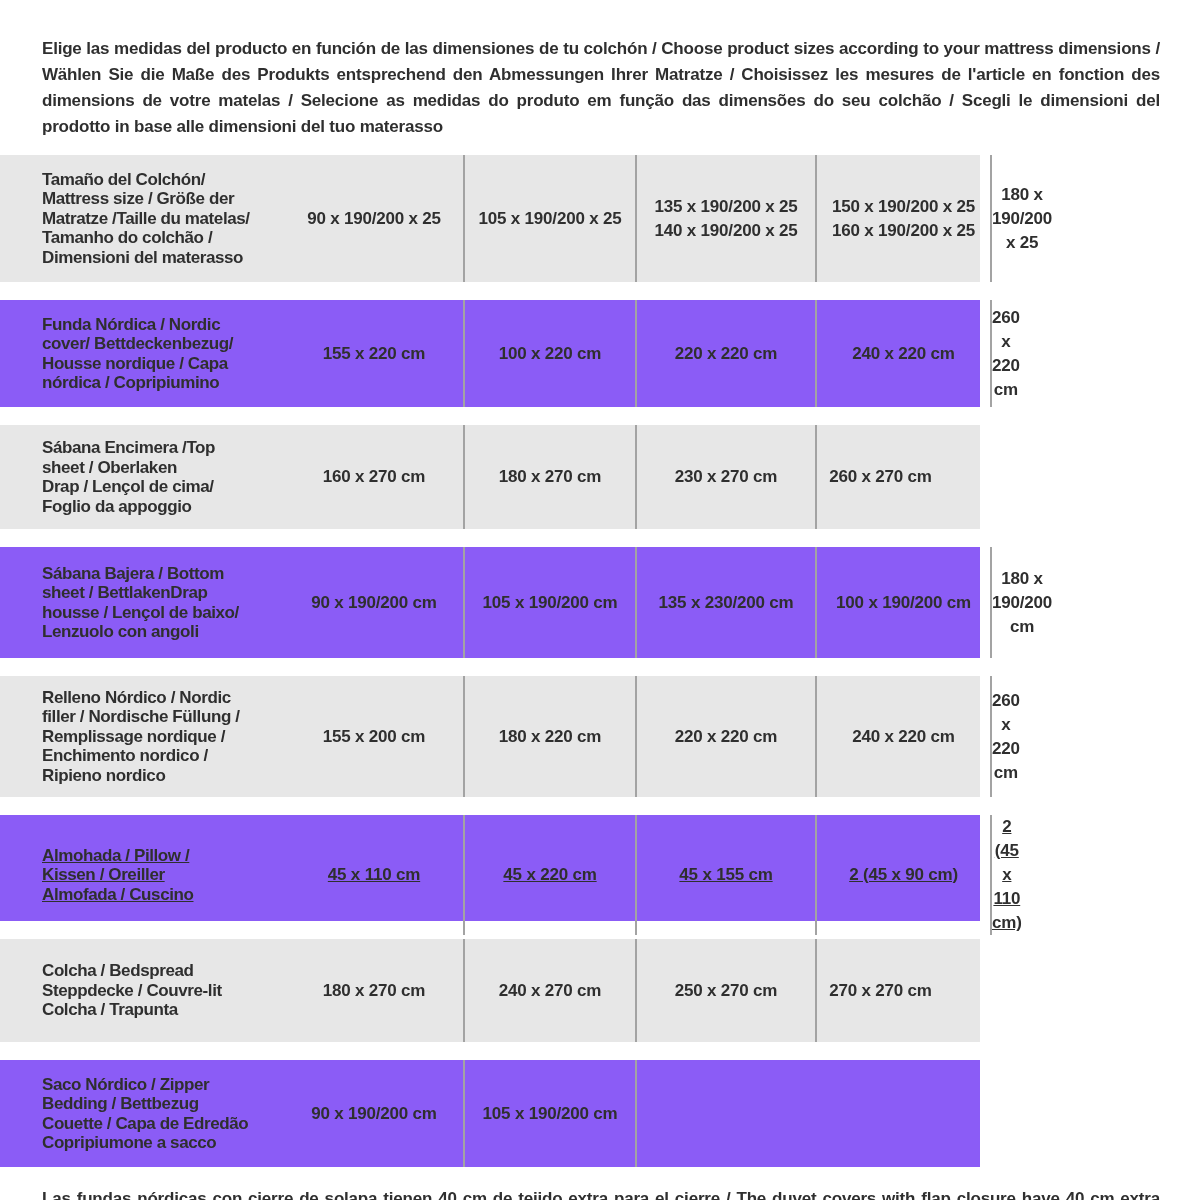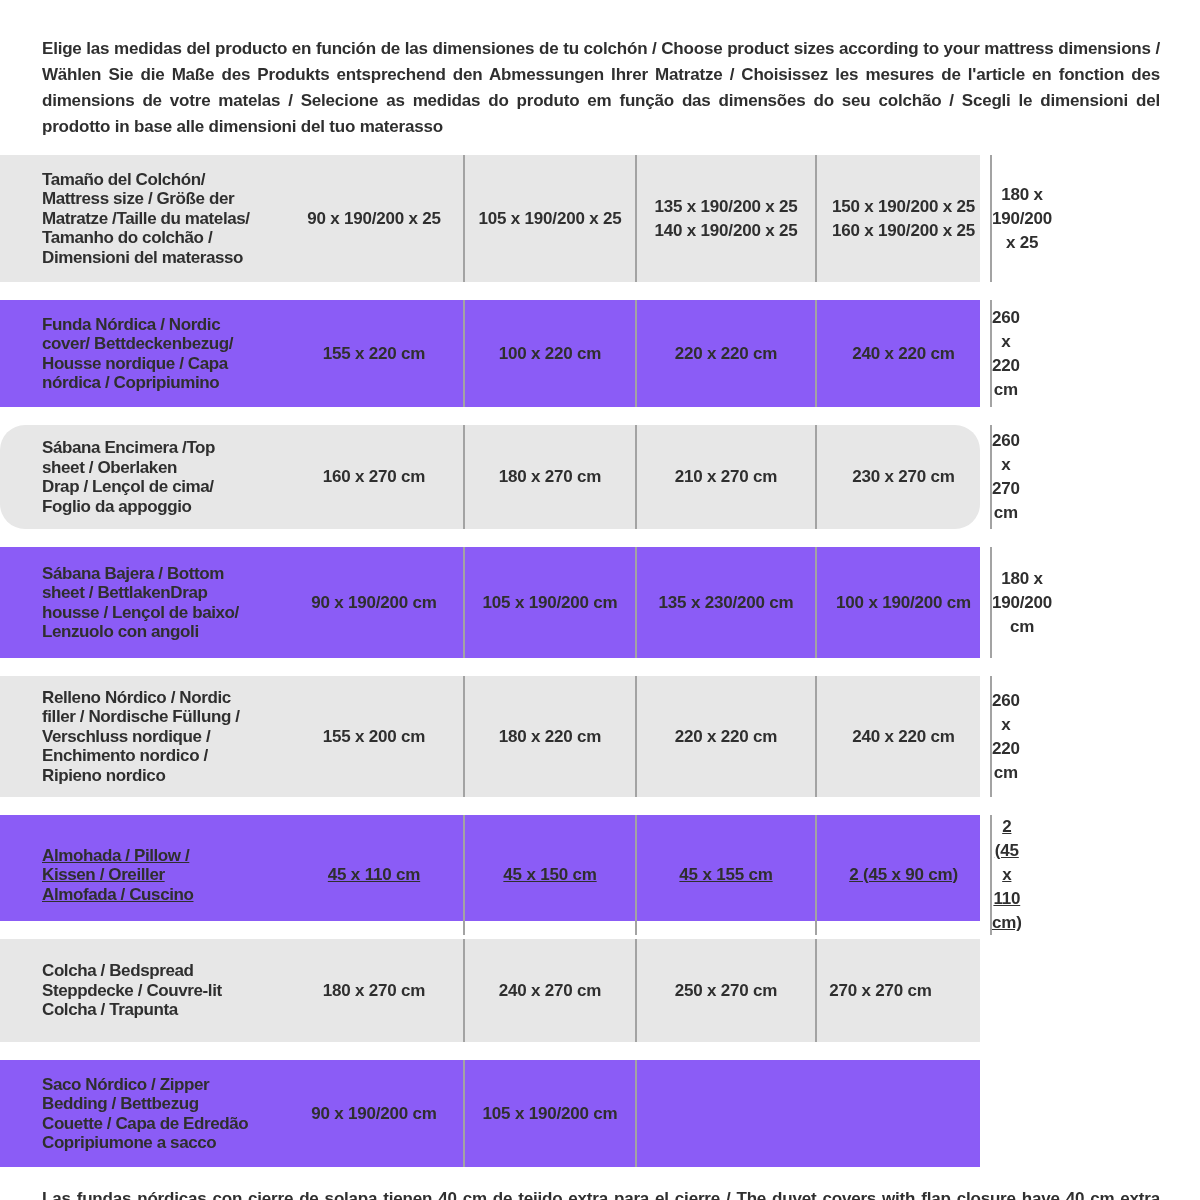--- a/index.html
+++ b/index.html
@@ -29,21 +29,21 @@
     display: grid;
     grid-template-columns: 285px 180px 172px 180px 175px auto;
     margin-bottom: 18px;
     width: 980px;
     box-sizing: border-box;
   }
   .row.gray { background: #e7e7e7; }
   .row.white { background: #8b5cf6; }
   .r0 { height: 127px; }
   .r1 { height: 107px; }
-  .r2 { height: 104px; border-radius: 25px; }
+  .r2 { height: 104px; }
   .r3 { height: 111px; }
   .r4 { height: 121px; }
   .r5 { height: 106px; text-decoration: underline; }
   .r6 { height: 103px; }
   .r7 { height: 107px; }
   .cell {
     display: flex;
     align-items: center;
     box-sizing: border-box;
     white-space: pre-line;
@@ -110,56 +110,55 @@
     <div class="cell val last">260 x 220 cm</div>
   </div>
 
   <div class="row gray r2">
     <div class="cell label">Sábana Encimera /Top
 sheet / Oberlaken
 Drap / Lençol de cima/
 Foglio da appoggio</div>
     <div class="cell val b">160 x 270 cm</div>
     <div class="cell val b">180 x 270 cm</div>
-    <div class="cell val b">210 x 270 cm</div>
     <div class="cell val b">230 x 270 cm</div>
     <div class="cell val last">260 x 270 cm</div>
   </div>
 
   <div class="row white r3">
     <div class="cell label">Sábana Bajera / Bottom
 sheet / BettlakenDrap
 housse / Lençol de baixo/
 Lenzuolo con angoli</div>
     <div class="cell val b">90 x 190/200 cm</div>
     <div class="cell val b">105 x 190/200 cm</div>
     <div class="cell val b">135 x 230/200 cm</div>
     <div class="cell val b">100 x 190/200 cm</div>
     <div class="cell val last">180 x 190/200 cm</div>
   </div>
 
   <div class="row gray r4">
     <div class="cell label">Relleno Nórdico / Nordic
 filler / Nordische Füllung /
-Verschluss nordique /
+Remplissage nordique /
 Enchimento nordico /
 Ripieno nordico</div>
     <div class="cell val b">155 x 200 cm</div>
     <div class="cell val b">180 x 220 cm</div>
     <div class="cell val b">220 x 220 cm</div>
     <div class="cell val b">240 x 220 cm</div>
     <div class="cell val last">260 x 220 cm</div>
   </div>
 
   <div class="row white r5">
     <div class="cell label">Almohada  / Pillow /
 Kissen / Oreiller
 Almofada / Cuscino</div>
     <div class="cell val b">45 x 110 cm</div>
-    <div class="cell val b">45 x 150 cm</div>
+    <div class="cell val b">45 x 220 cm</div>
     <div class="cell val b">45 x 155 cm</div>
     <div class="cell val b">2 (45 x 90 cm)</div>
     <div class="cell val last">2 (45 x 110 cm)</div>
   </div>
 
   <div class="row gray r6">
     <div class="cell label">Colcha / Bedspread
 Steppdecke / Couvre-lit
 Colcha / Trapunta</div>
     <div class="cell val b">180 x 270 cm</div>

